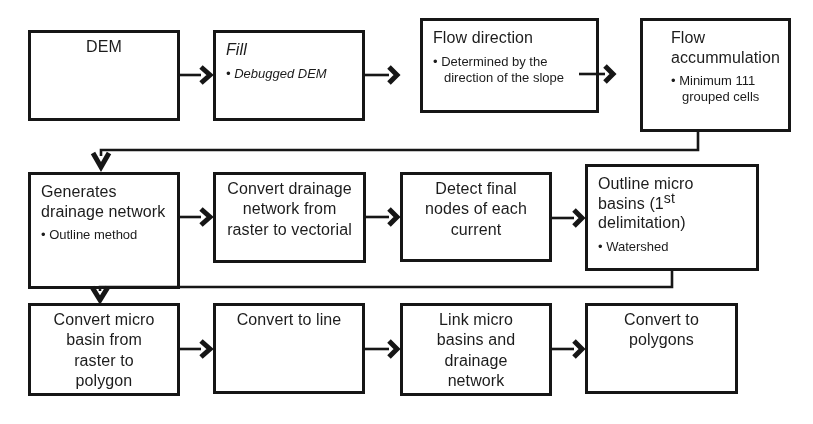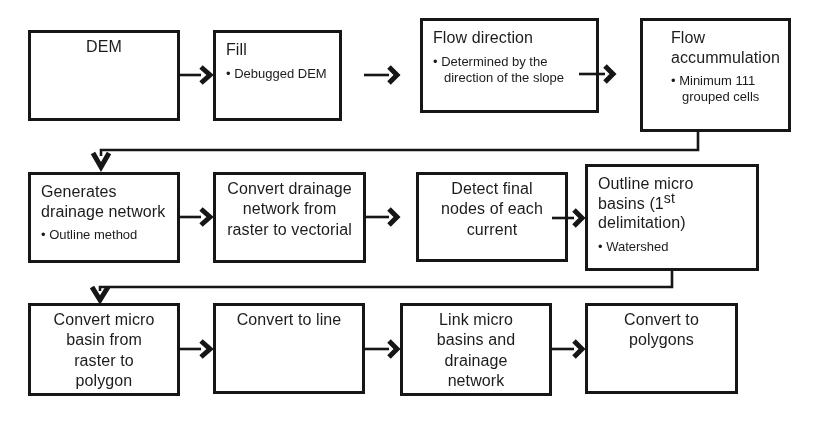--- a/index.html
+++ b/index.html
@@ -33,51 +33,51 @@
 </style>
 </head>
 <body>
 
 <div class="canvas">
 
   <div class="box solo" style="left:28px; top:30px; width:152px; height:91px;">
     <div class="title">DEM</div>
   </div>
 
-  <div class="box titled" style="left:213px; top:30px; width:129px; height:91px;">
+  <div class="box titled" style="left:213px; top:30px; width:152px; height:91px;font-style:italic;">
     <div class="title">Fill</div>
     <div class="bullet">• Debugged DEM</div>
   </div>
 
   <div class="box titled" style="left:420px; top:18px; width:179px; height:95px;">
     <div class="title">Flow direction</div>
     <div class="bullet">• Determined by the
 direction of the slope</div>
   </div>
 
   <div class="box titled" style="left:640px; top:18px; width:151px; height:114px;padding-left:28px;">
     <div class="title">Flow
 accummulation</div>
     <div class="bullet">• Minimum 111
 grouped cells</div>
   </div>
 
-  <div class="box titled" style="left:28px; top:172px; width:152px; height:91px;">
+  <div class="box titled" style="left:28px; top:172px; width:152px; height:117px;">
     <div class="title">Generates
 drainage network</div>
     <div class="bullet">• Outline method</div>
   </div>
 
   <div class="box solo" style="left:213px; top:172px; width:153px; height:91px;">
     <div class="title">Convert drainage
 network from
 raster to vectorial</div>
   </div>
 
-  <div class="box solo" style="left:400px; top:172px; width:152px; height:90px;margin-left:16px;">
+  <div class="box solo" style="left:400px; top:172px; width:152px; height:90px;">
     <div class="title">Detect final
 nodes of each
 current</div>
   </div>
 
   <div class="box titled" style="left:585px; top:164px; width:174px; height:107px;">
     <div class="title"><span>Outline micro
 basins (1</span><sup>st</sup><span>
 delimitation)</span></div>
     <div class="bullet">• Watershed</div>

